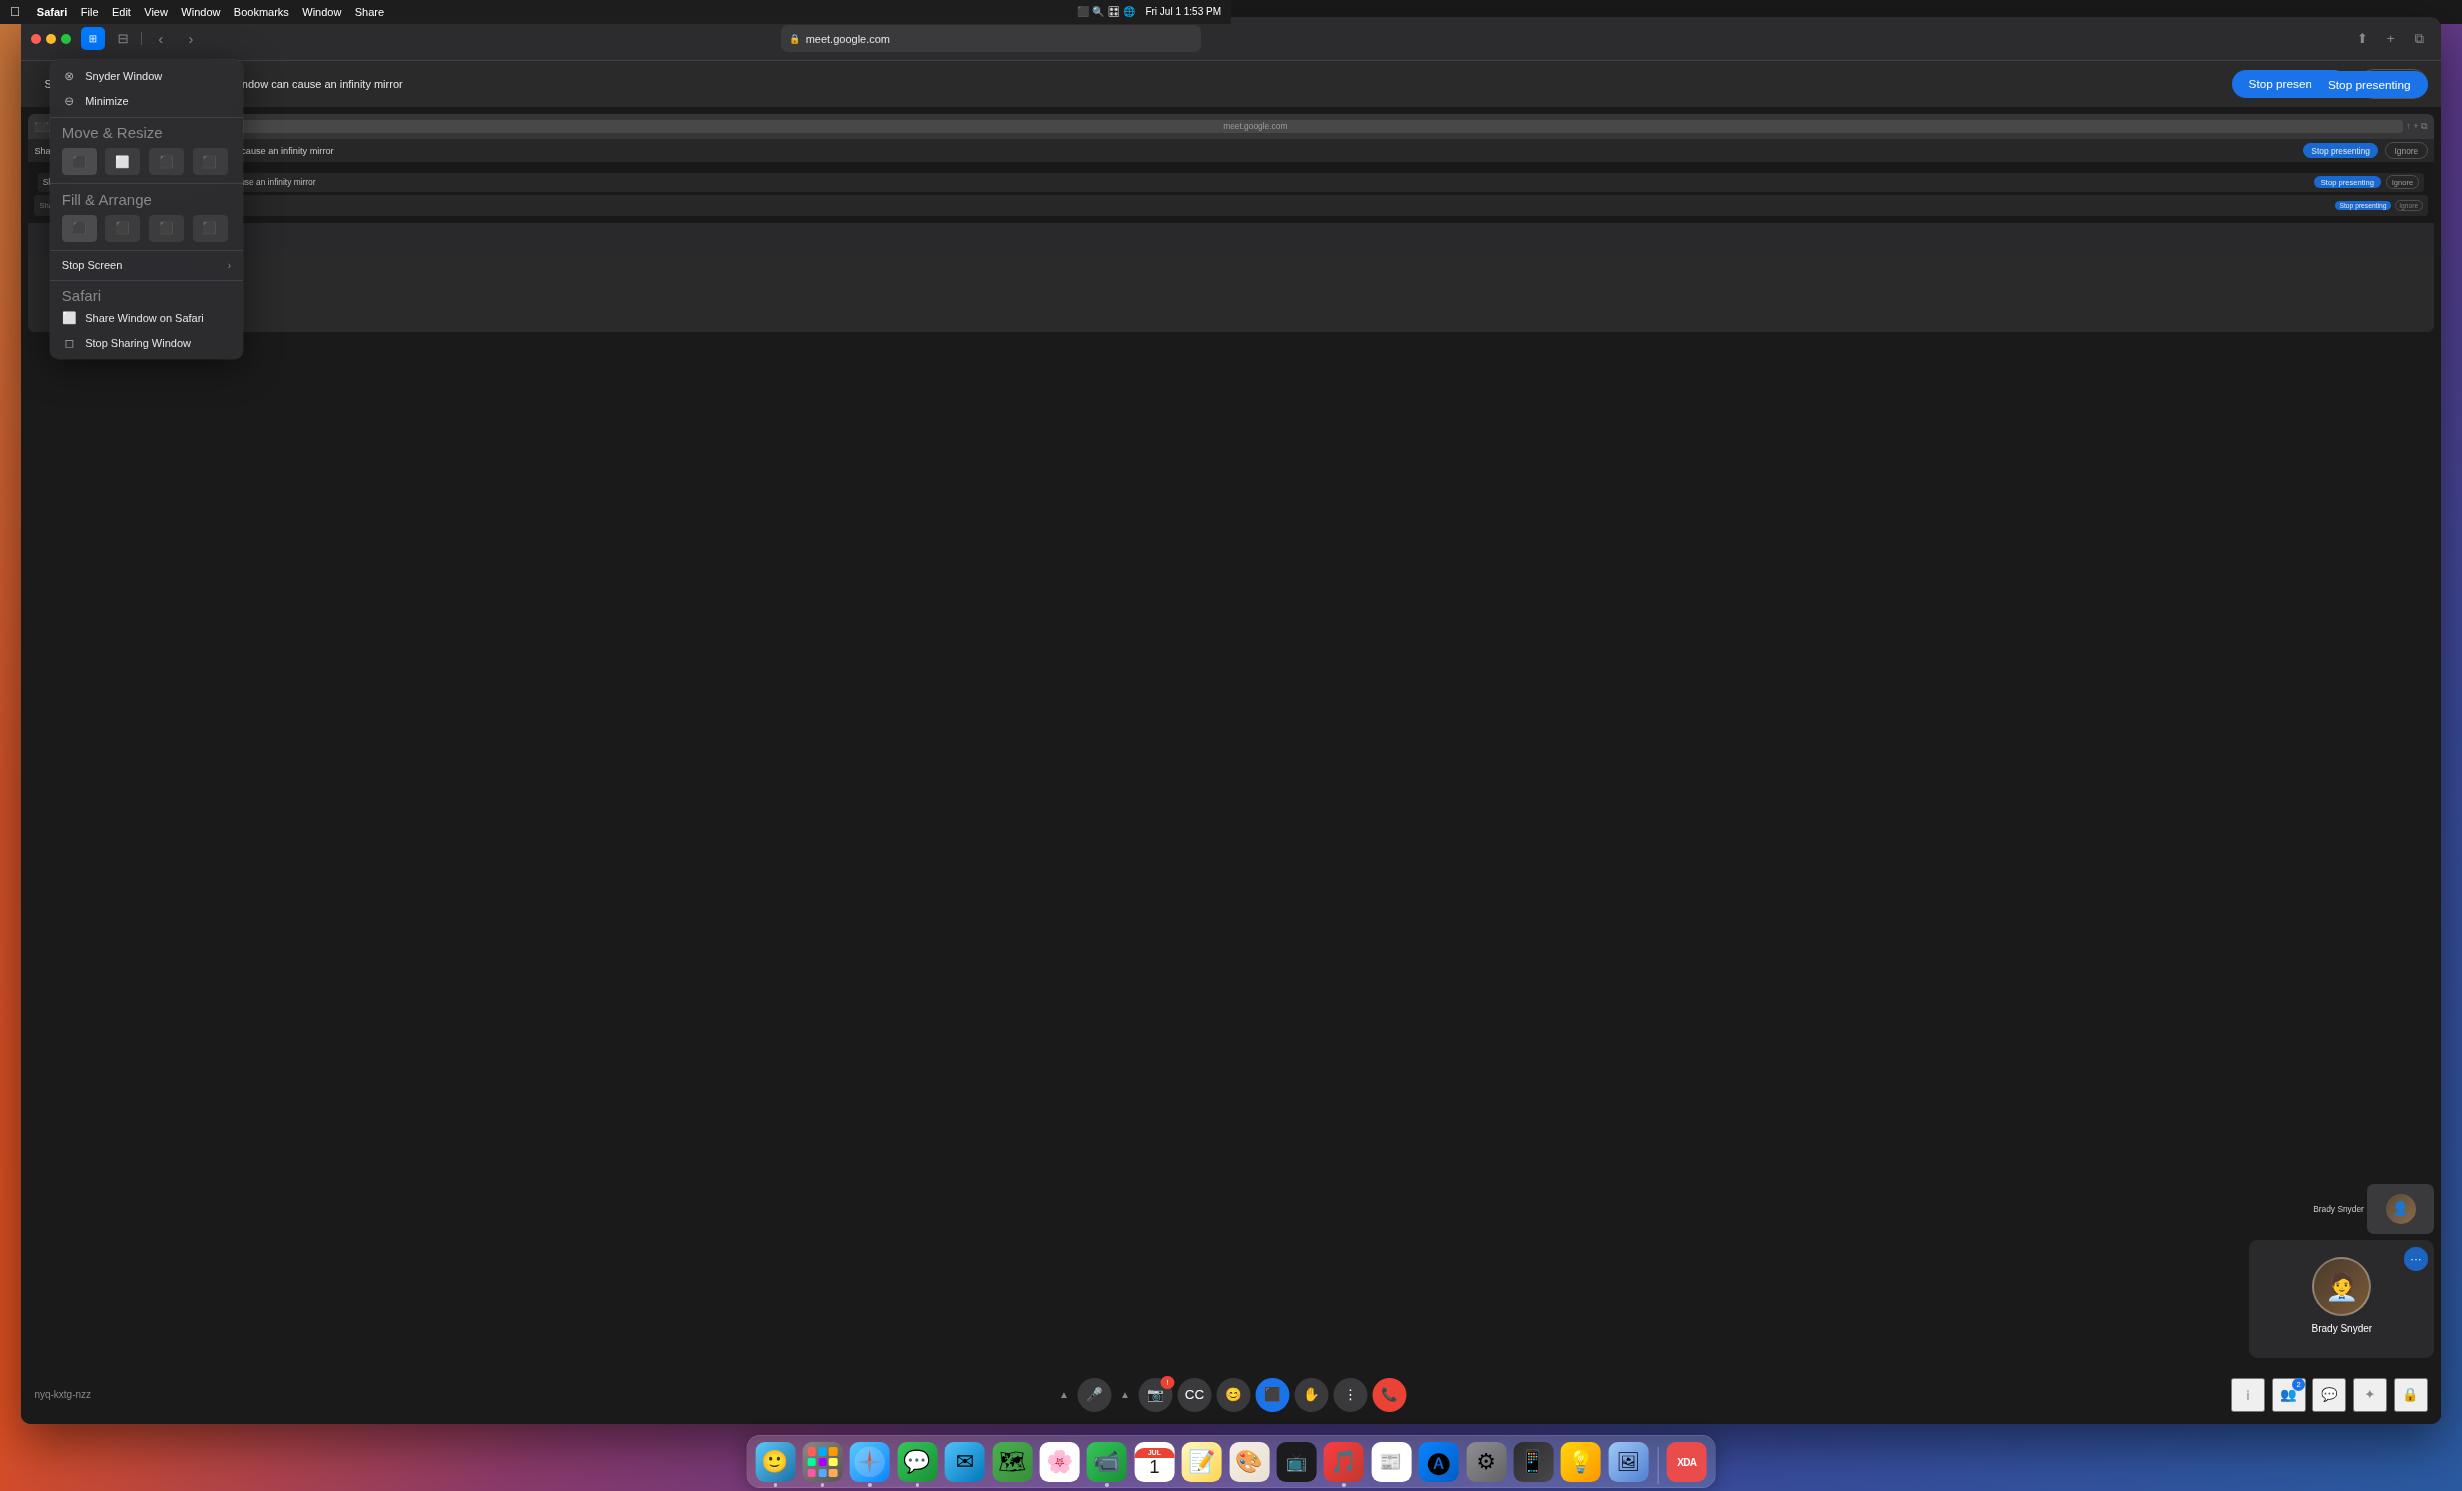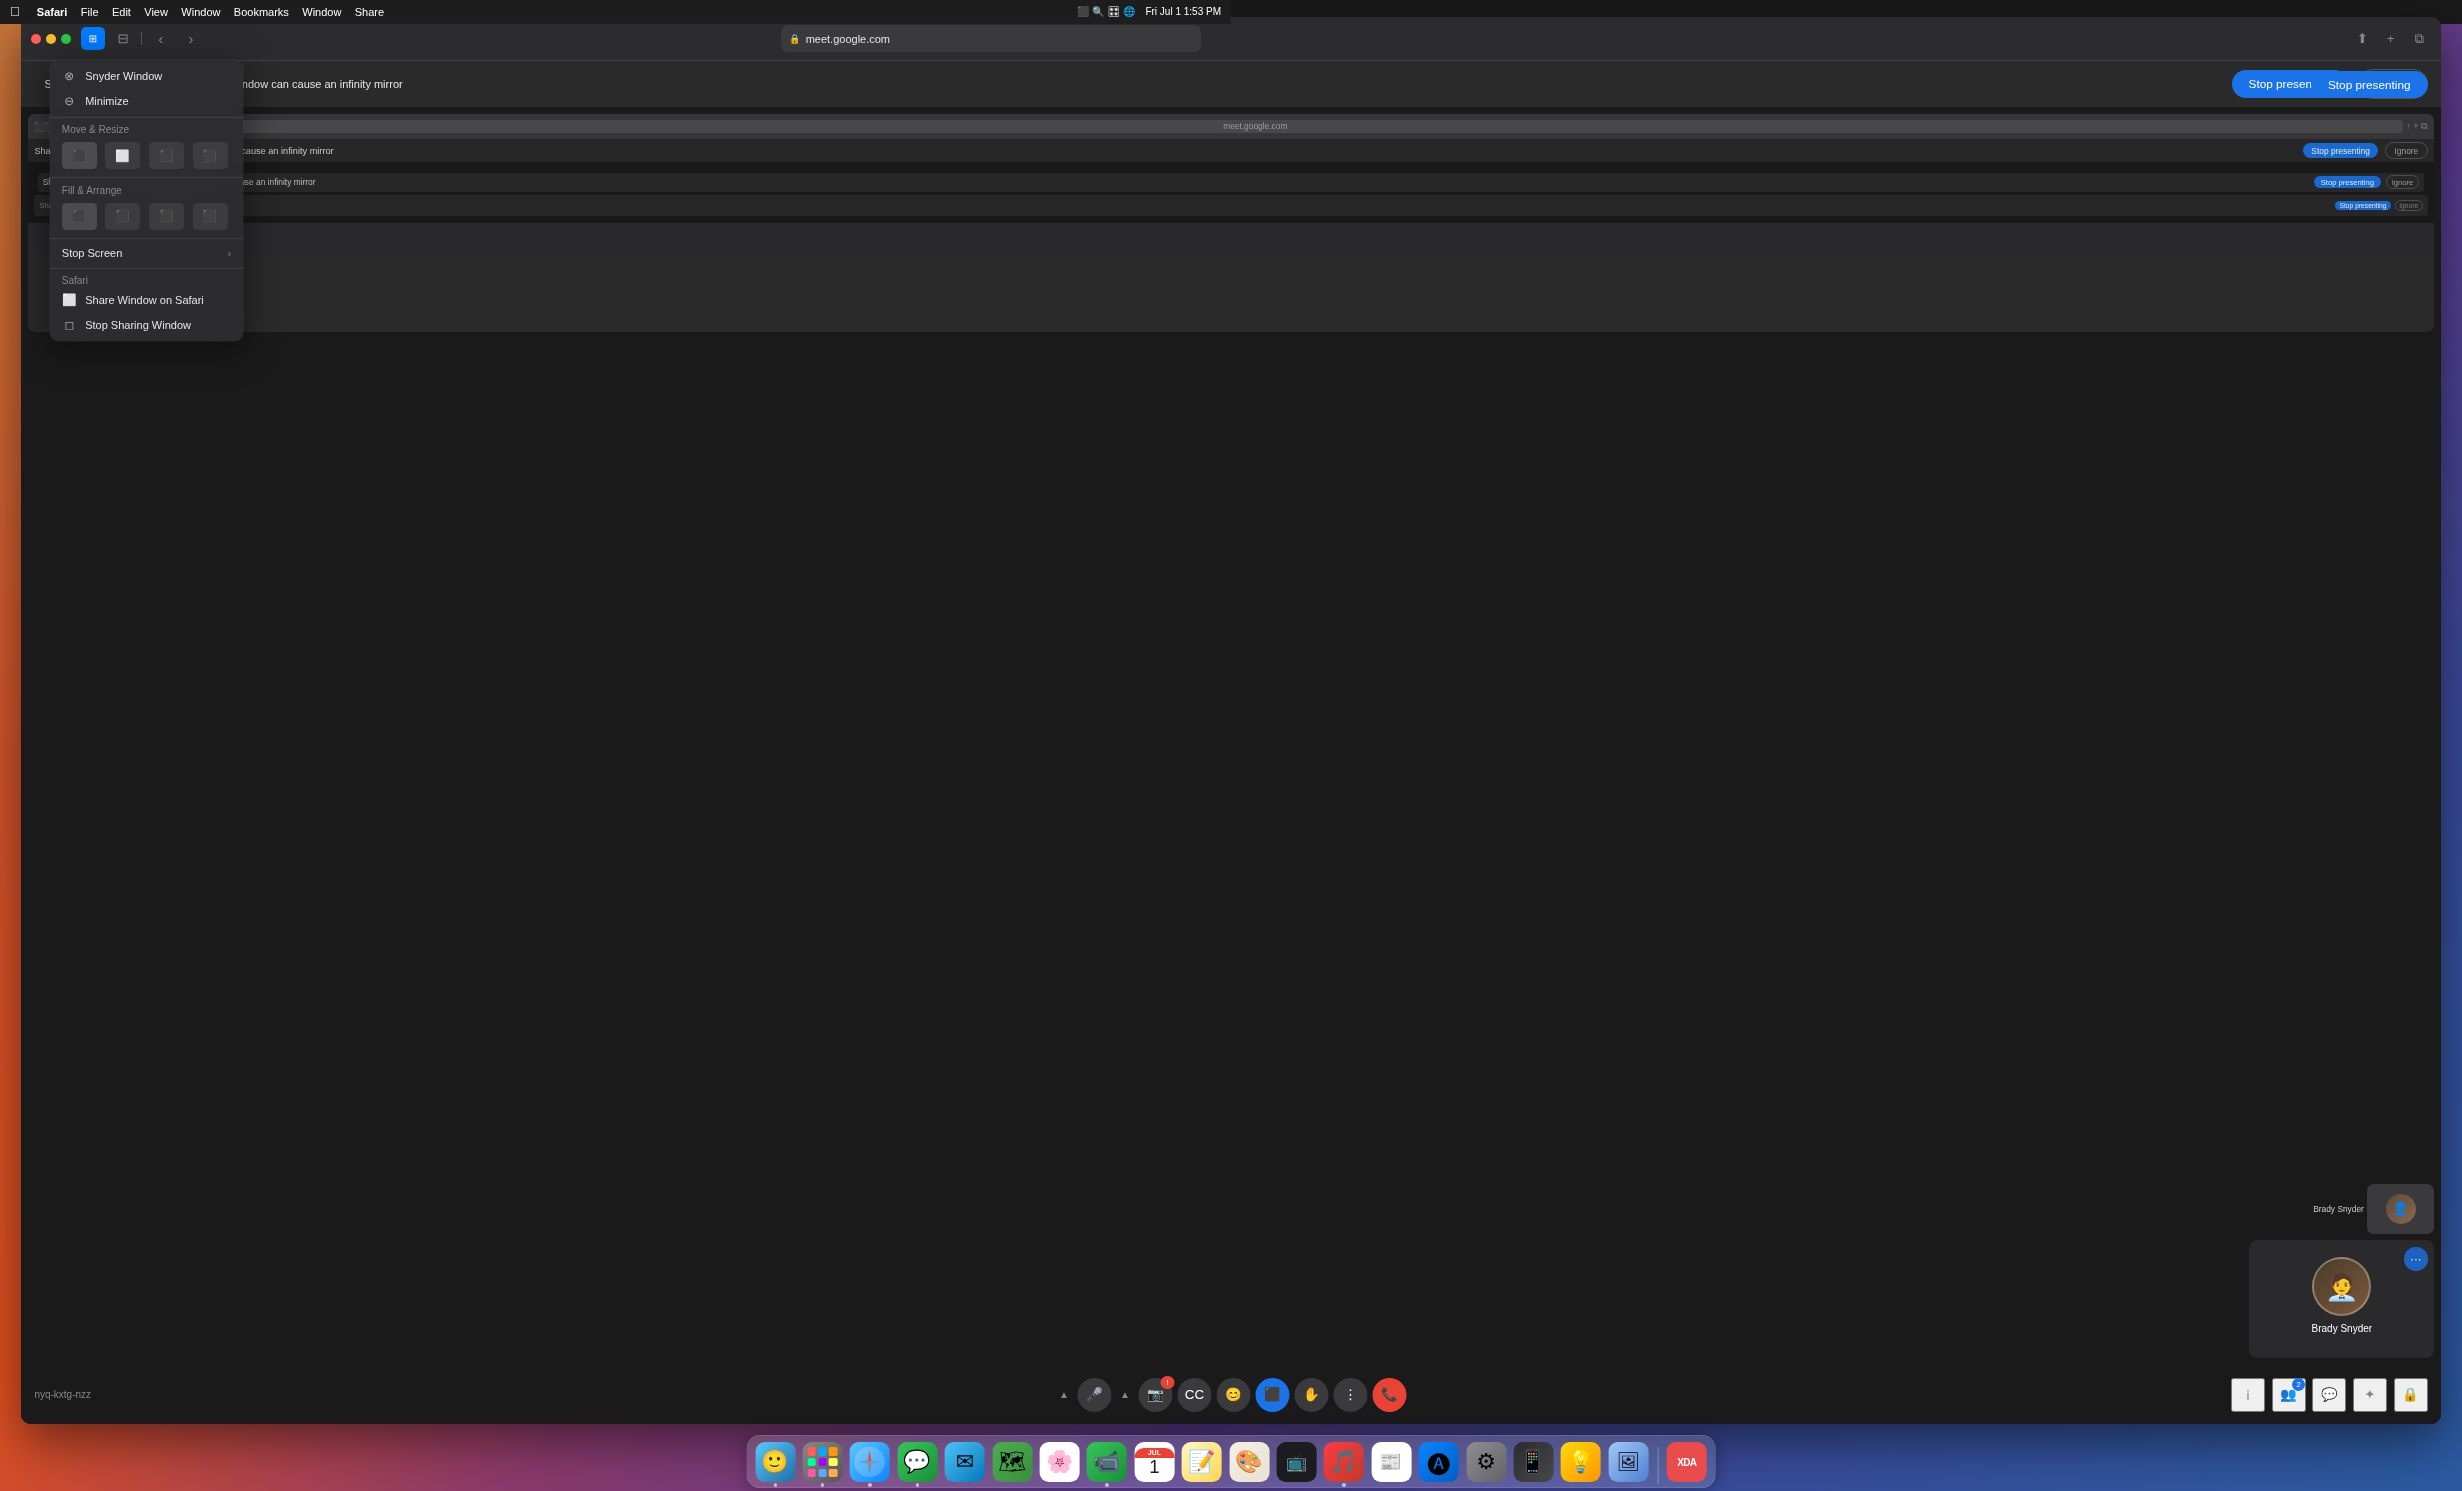--- a/index.html
+++ b/index.html
@@ -495,21 +495,21 @@
       font-size: 11.8px;
       color: #aaa;
     }
     .ctx-separator {
       height: 0.8px;
       background: rgba(255,255,255,0.1);
       margin: 3.4px 0;
     }
     .ctx-section-label {
       padding: 3.4px 11.8px 1.7px;
-      font-size: 10px;
+      font-size: 15px;
       color: #888;
     }
     .ctx-grid {
       display: grid;
       grid-template-columns: repeat(4, 1fr);
       gap: 5px;
       padding: 5px 11.8px;
     }
     .ctx-grid-item {
       width: 35px;

